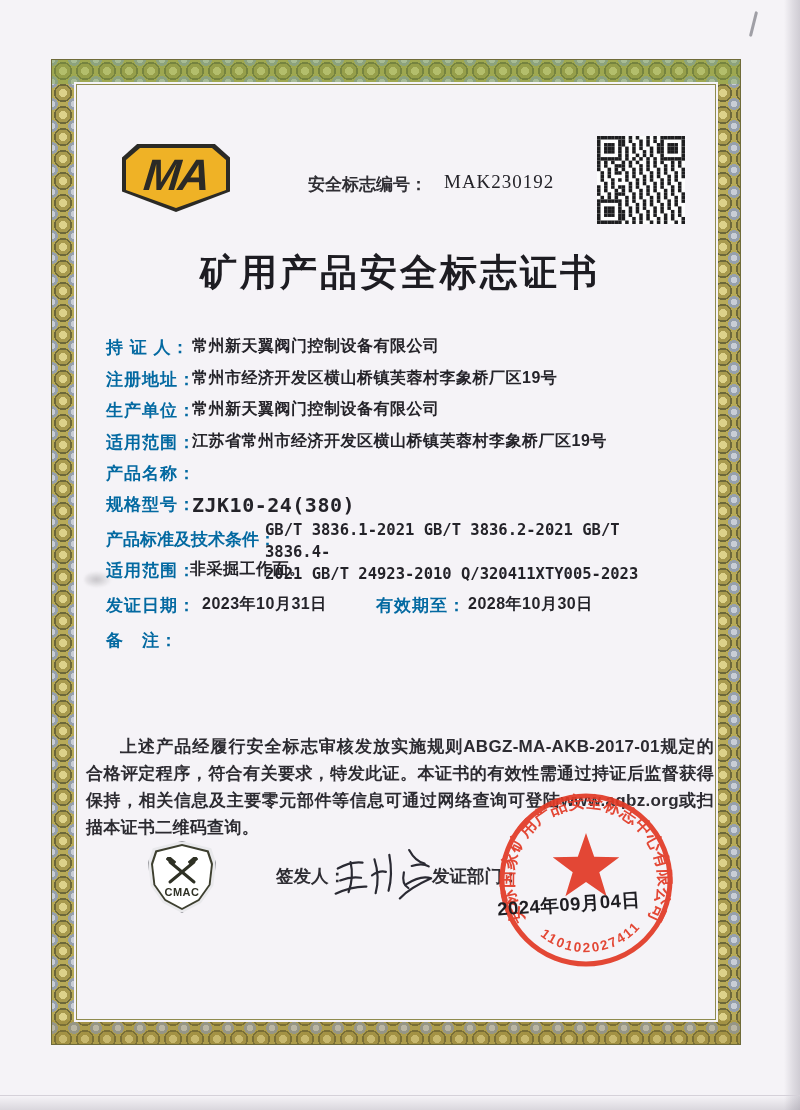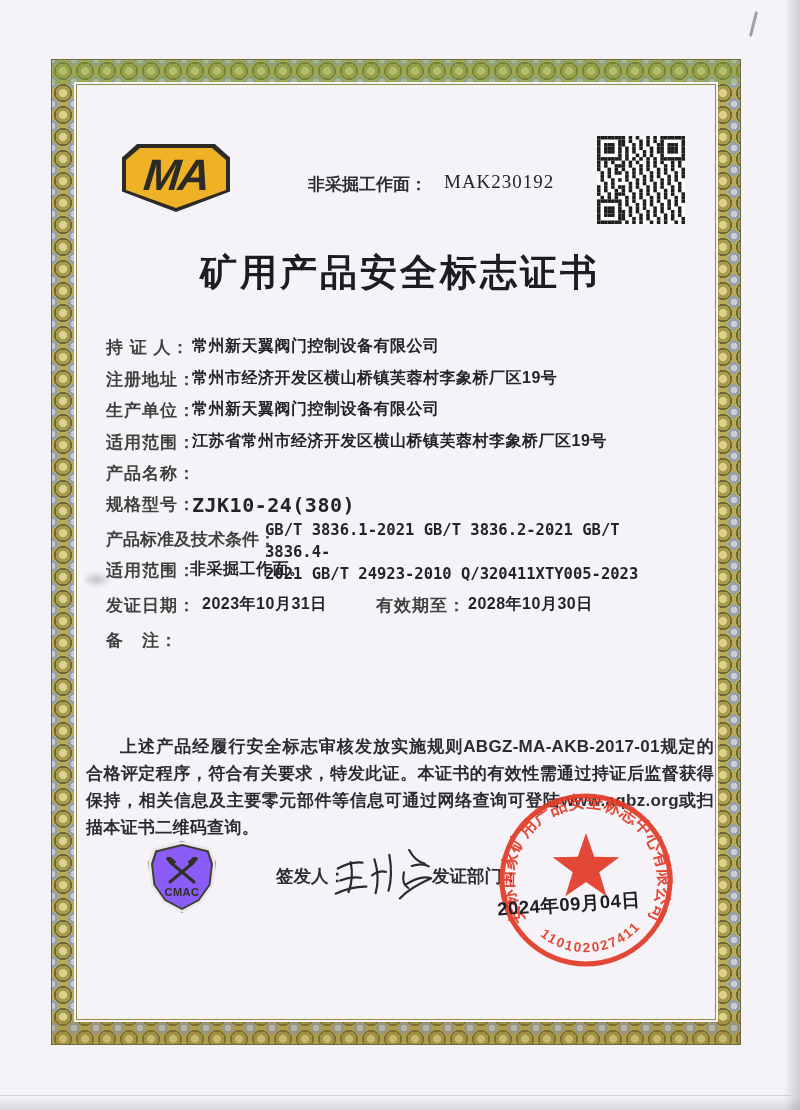--- a/index.html
+++ b/index.html
@@ -36,35 +36,35 @@
     transform:translateY(-3px) skewX(-6deg);font-family:"Liberation Sans",sans-serif;}
   
   .serial-label{position:absolute;left:308px;top:173px;font-size:17px;font-weight:bold;color:#2f2e34;}
   .serial-value{position:absolute;left:444px;top:171px;font-size:19px;color:#242329;
     font-family:"Liberation Serif",serif;letter-spacing:1px;}
   .qr{position:absolute;left:597px;top:136px;width:88px;height:88px;background:#fdfdfd;}
   
   .title{position:absolute;left:0;top:248px;width:800px;text-align:center;
     font-size:37px;font-weight:bold;letter-spacing:3px;color:#1d1c22;}
   
-  .lbl{position:absolute;left:106px;font-size:17px;font-weight:bold;color:#404040;letter-spacing:1px;white-space:nowrap;}
+  .lbl{position:absolute;left:106px;font-size:17px;font-weight:bold;color:#0369a1;letter-spacing:1px;white-space:nowrap;}
   .val{position:absolute;left:192px;font-size:16px;font-weight:bold;color:#242329;letter-spacing:.5px;white-space:nowrap;}
   .std-val{position:absolute;left:265px;top:519px;width:400px;font-size:15.5px;font-weight:bold;color:#242329;
     font-family:"DejaVu Sans Mono",monospace;line-height:22px;white-space:pre-line;}
   .mono{font-family:"DejaVu Sans Mono",monospace;}
   
   .para{position:absolute;left:86px;top:733px;width:628px;font-size:17px;font-weight:bold;color:#2c2b31;
     line-height:27px;text-indent:2em;text-align:justify;letter-spacing:.3px;}
   
   .cmac{position:absolute;left:148px;top:841px;width:68px;height:72px;
     clip-path:polygon(50% 0,93% 10%,100% 30%,96% 62%,78% 86%,50% 100%,22% 86%,4% 62%,0 30%,7% 10%);
     background:#e9e9ec;box-shadow:inset 0 0 0 1px #9a9aa0;}
   .cmac .mid{position:absolute;inset:3px;clip-path:polygon(50% 0,93% 10%,100% 30%,96% 62%,78% 86%,50% 100%,22% 86%,4% 62%,0 30%,7% 10%);background:#3d3f2f;}
   .cmac .core{position:absolute;inset:5px;clip-path:polygon(50% 0,93% 10%,100% 30%,96% 62%,78% 86%,50% 100%,22% 86%,4% 62%,0 30%,7% 10%);
-    background:#8b5cf6;display:flex;flex-direction:column;align-items:center;justify-content:center;}
+    background:#ffffff;display:flex;flex-direction:column;align-items:center;justify-content:center;}
   .cmac-text{font-size:11px;font-weight:900;color:#2f3125;letter-spacing:.5px;margin-top:-1px;}
   
   .signer-label{position:absolute;left:276px;top:864px;font-size:17.5px;font-weight:bold;color:#2f2e34;}
   .signature{position:absolute;left:330px;top:843px;transform:rotate(-2deg);}
   .dept-label{position:absolute;left:432px;top:864px;font-size:17.5px;font-weight:bold;color:#2f2e34;}
   
   .stamp{position:absolute;left:494px;top:788px;width:184px;height:184px;opacity:.93;}
   .stamp-date{position:absolute;left:497px;top:891px;width:160px;font-size:18.5px;font-weight:bold;
     color:#1e1d22;transform:rotate(-4deg);letter-spacing:.5px;}
 </style>
@@ -77,21 +77,21 @@
     <div class="tint"></div>
     <div class="paper"></div>
     <div class="innerline"></div>
   </div>
 
   <div class="ma">
     <div class="in">
       <span class="txt">MA</span>
     </div>
   </div>
-  <div class="serial-label">非采掘工作面：</div>
+  <div class="serial-label">安全标志编号：</div>
   <div class="serial-value">MAK230192</div>
   <svg class="qr" id="qr" viewBox="0 0 25 25">
       <rect width="25" height="25" fill="#fdfdfd"></rect>
       <g fill="#1d1d1f">
         <rect x="0" y="0" width="1" height="1"></rect>
         <rect x="1" y="0" width="1" height="1"></rect>
         <rect x="2" y="0" width="1" height="1"></rect>
         <rect x="3" y="0" width="1" height="1"></rect>
         <rect x="4" y="0" width="1" height="1"></rect>
         <rect x="5" y="0" width="1" height="1"></rect>

